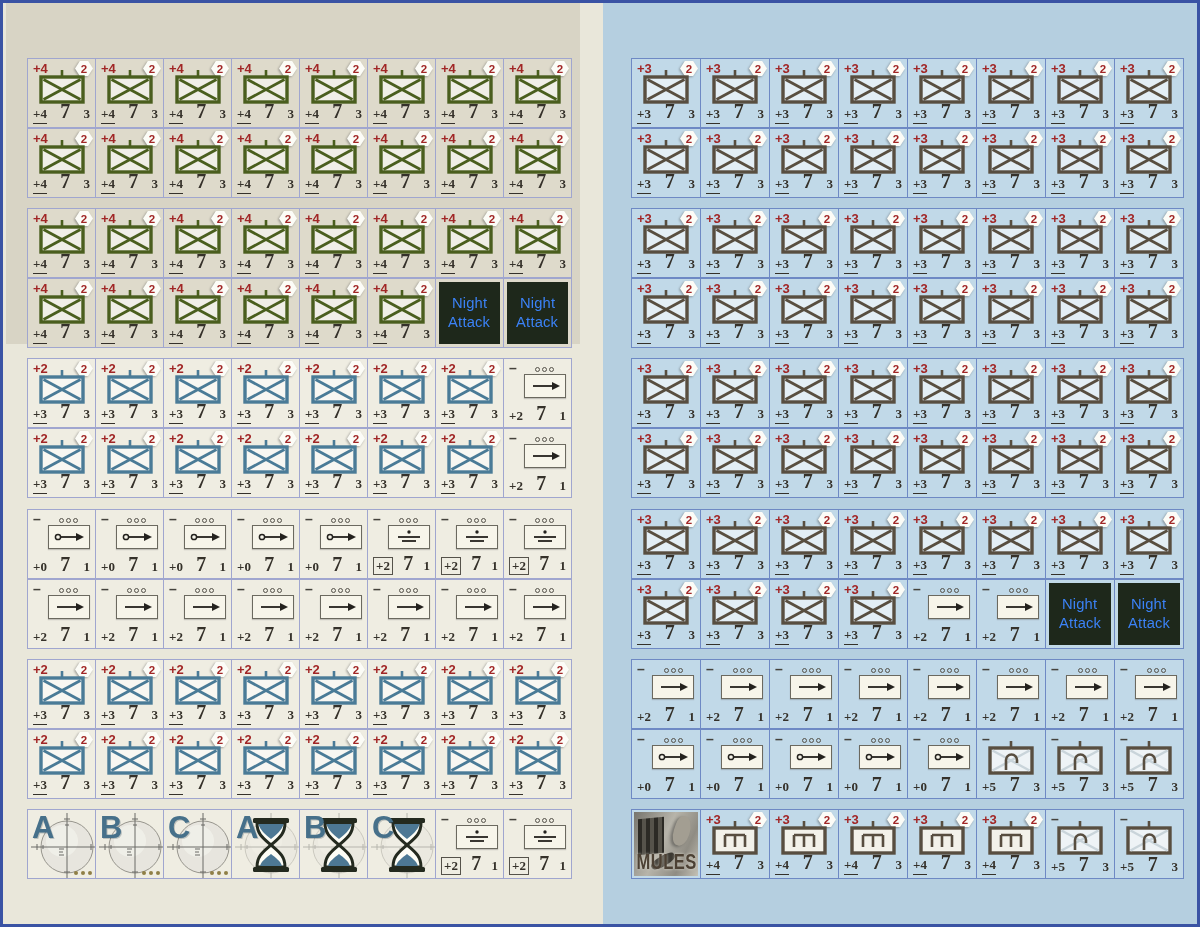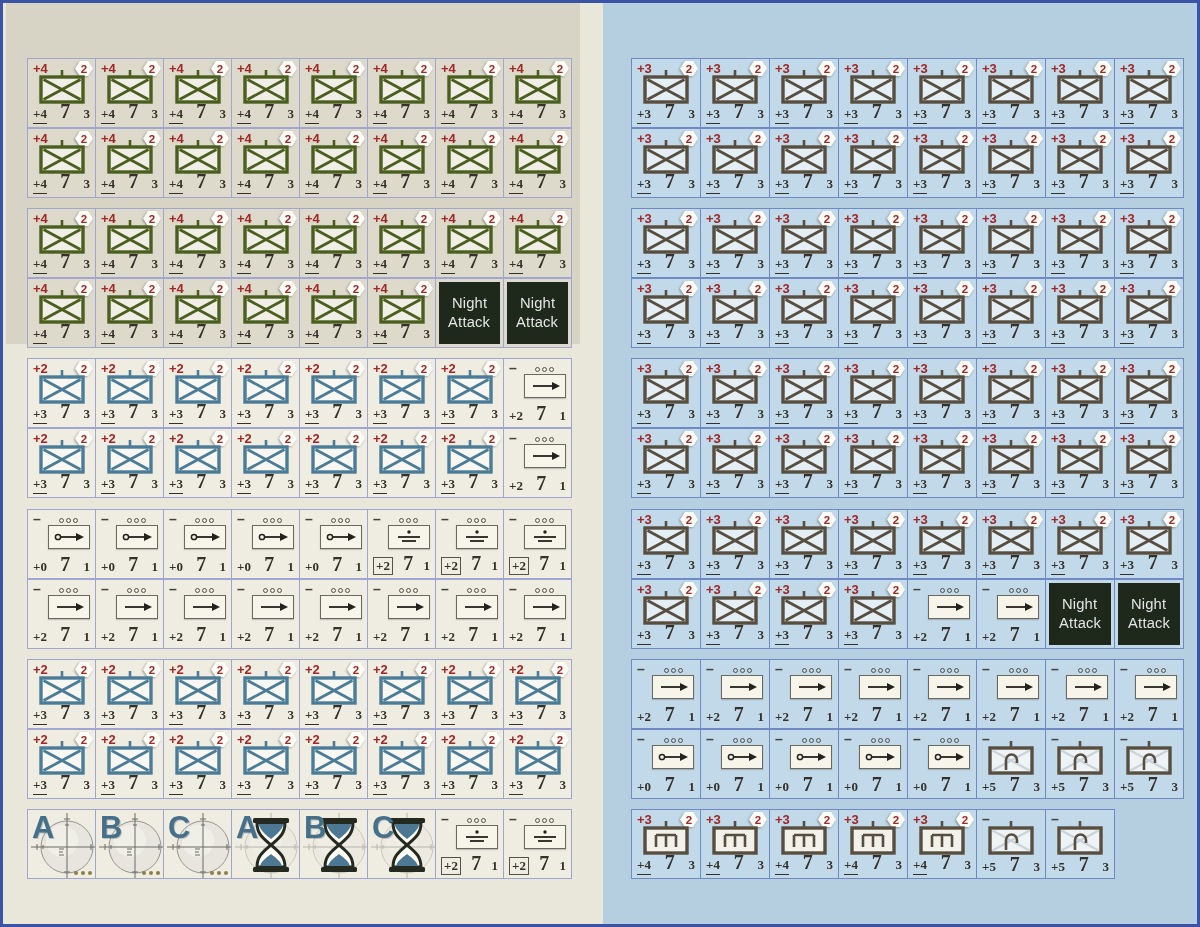--- a/index.html
+++ b/index.html
@@ -31,21 +31,21 @@
   .v1.bx{border:1px solid #55524a;padding:0 2px;}
   .v2{font-weight:bold;font-size:20px;line-height:.9;}
   .v3{font-weight:bold;font-size:13px;}
 
   .truck-sym{position:absolute;left:0;right:0;top:8px;display:flex;flex-direction:column;align-items:center;}
   .dots{display:flex;gap:2px;margin-bottom:2px;margin-left:14px;}
   .dots i{width:3px;height:3px;border:1px solid #55524a;border-radius:50%;display:block;}
   .tbox{width:40px;height:22px;background:#f7f5ea;border:1px solid #6b695f;margin-left:14px;
         display:flex;align-items:center;justify-content:center;box-shadow:0 1px 1px rgba(90,90,90,.3);}
 
-  .night-box{position:absolute;inset:3px;background:#1e281b;color:#e5e5e5;
+  .night-box{position:absolute;inset:3px;background:#1e281b;color:#3b82f6;
              display:flex;flex-direction:column;align-items:center;justify-content:center;
              font-size:15.5px;line-height:1.2;letter-spacing:.2px;}
   .night-box span{transform:scaleX(.95);display:block;}
 
   .letter{position:absolute;top:2px;left:4px;font-weight:bold;font-size:31px;line-height:1;
           color:#46708a;text-shadow:1px 1px 0 rgba(40,60,70,.25);}
   .faded{opacity:.42;}
   .hg{position:absolute;right:6px;top:7px;}
 
   .mules-art{position:absolute;inset:2px;background:linear-gradient(115deg,#77756e 0%,#b7b4aa 45%,#8f8c83 75%,#c4c1b6 100%);overflow:hidden;}
@@ -3339,20 +3339,28 @@
           </svg>
         </div>
         <div class="vals">
     <span class="v1">+5</span>
     <span class="v2">7</span>
     <span class="v3">3</span>
         </div>
       </div>
     </div>
     <div class="crow sheet-right" style="left: 628px; top: 806px;">
+      <div class="cell kind-mules">
+        <div class="mules-art">
+      <div class="mules-pack"></div>
+      <div class="mules-head"></div>
+      <div class="mules-leg"></div>
+      <div class="mules-label">MULES</div>
+        </div>
+      </div>
       <div class="cell kind-mg">
         <span class="mod">+3</span>
         <span class="badgewrap">
     <span class="badge">2</span>
         </span>
         <div class="sym">
           <svg width="48" height="36" viewBox="0 0 48 36">
   <line x1="24" y1="1" x2="24" y2="8" stroke="#584e40" stroke-width="2.6"></line>
   <rect x="3" y="8" width="42" height="25" fill="#f3f2ea" stroke="#584e40" stroke-width="3.4"></rect>
   <path d="M14 15 h20 M14 15 v12 M24 15 v12 M34 15 v12" fill="none" stroke="#584e40" stroke-width="2.6"></path>

